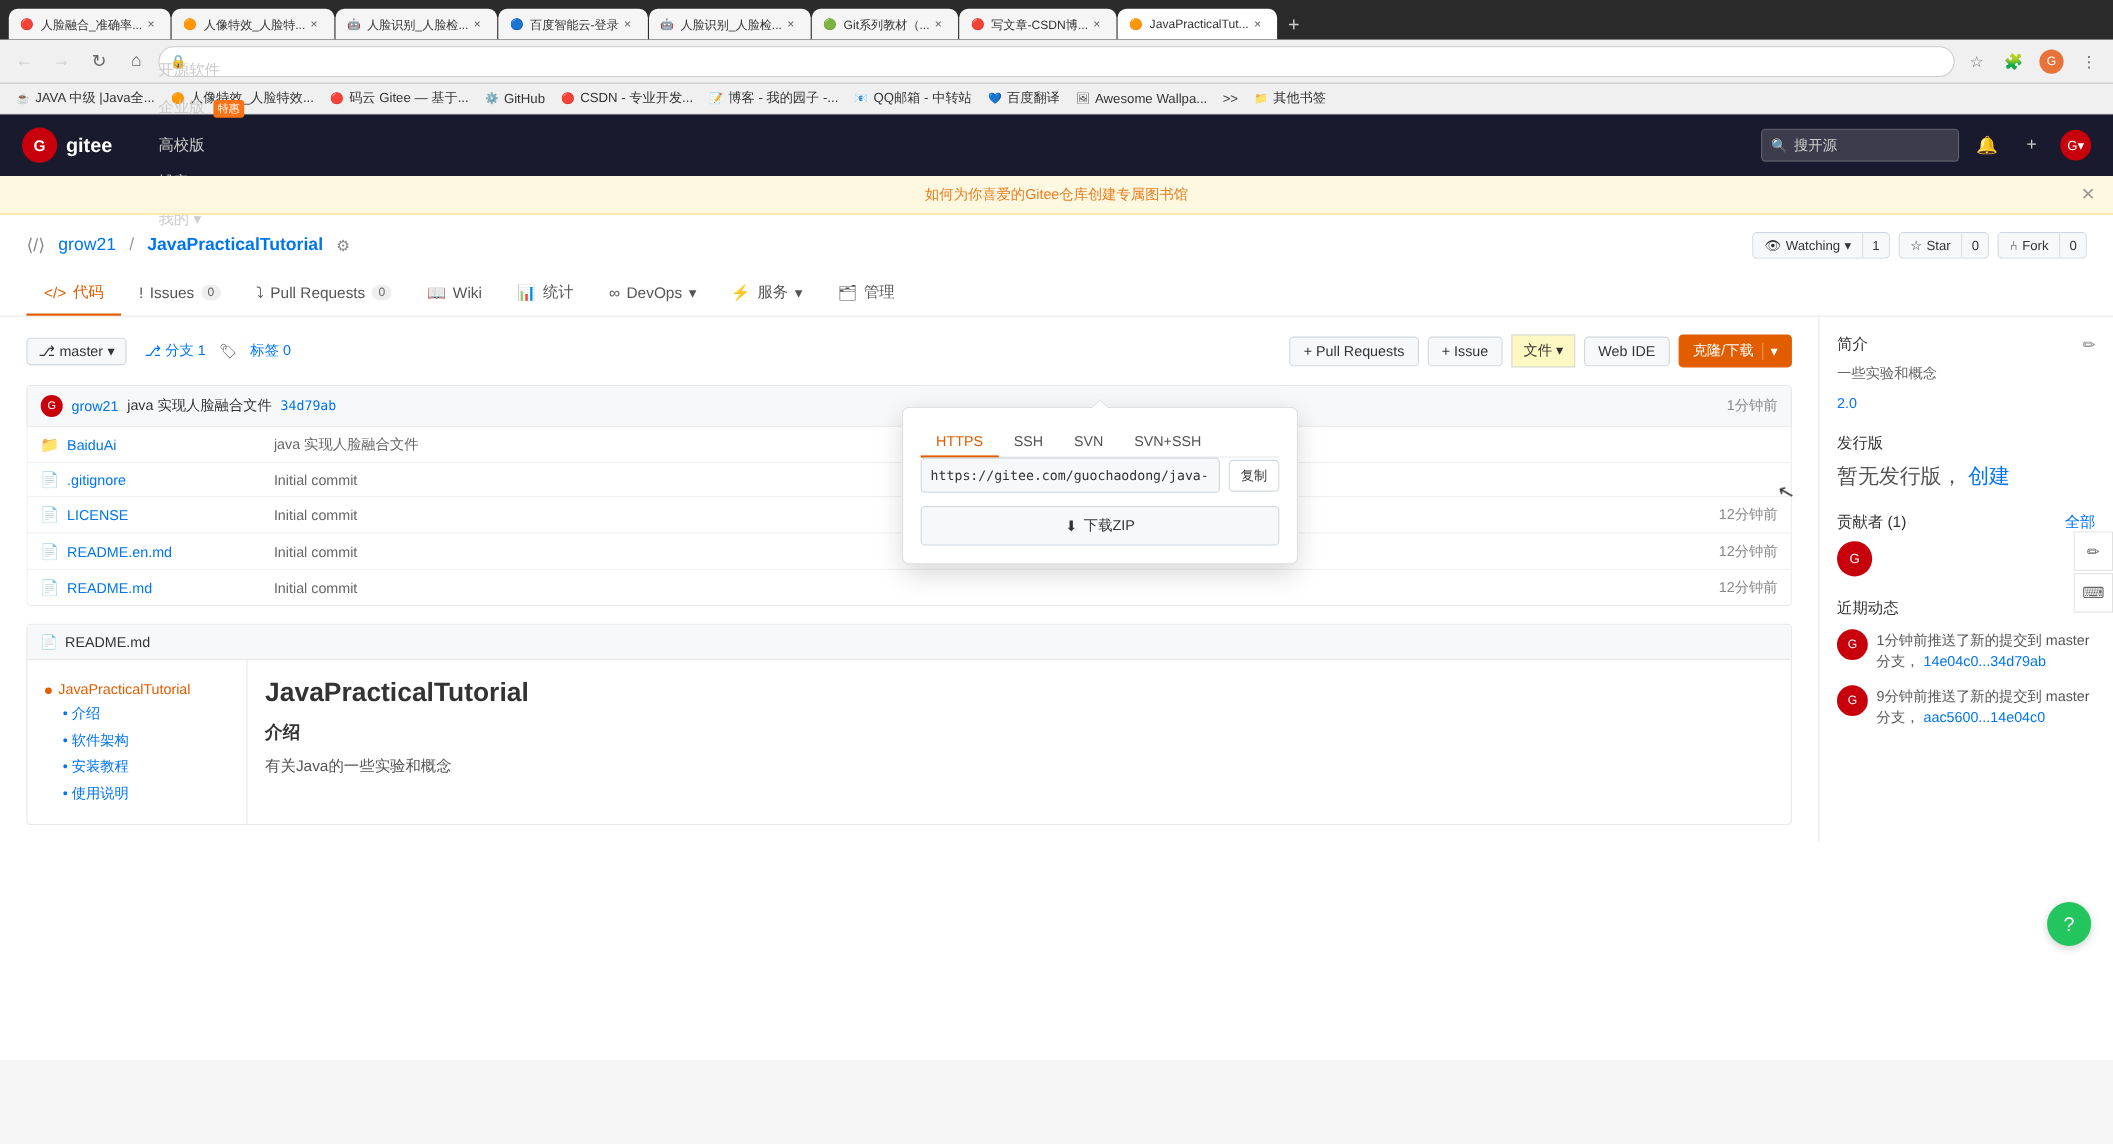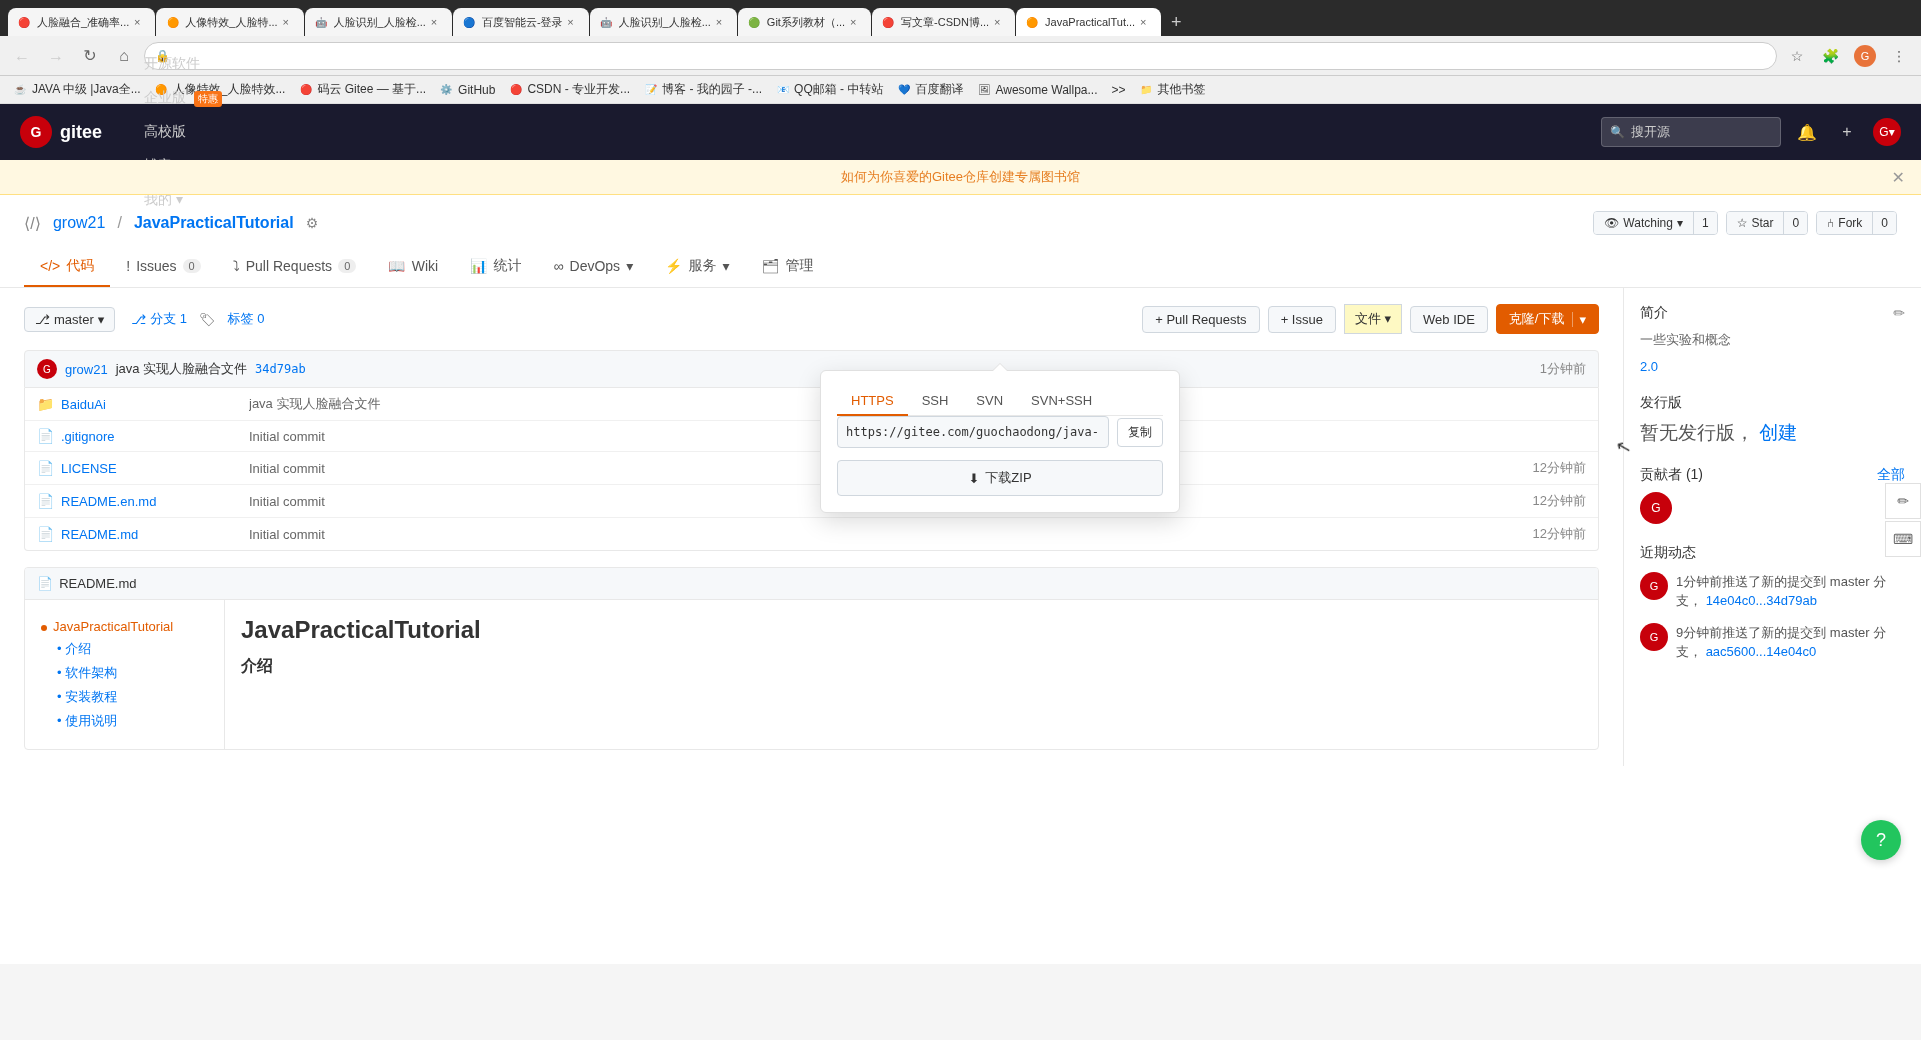--- a/index.html
+++ b/index.html
@@ -62,21 +62,21 @@
 
     
     .repo-nav { display: flex; align-items: center; gap: 0; }
     .repo-nav-tab { padding: 10px 16px; font-size: 14px; color: #555; cursor: pointer; border-bottom: 2px solid transparent; display: flex; align-items: center; gap: 6px; white-space: nowrap; }
     .repo-nav-tab.active { color: #e25c00; border-bottom: 2px solid #e25c00; font-weight: 500; }
     .repo-nav-badge { background: #eee; border-radius: 10px; padding: 1px 6px; font-size: 11px; color: #666; }
 
     
     .main-content { display: flex; padding: 0; background: #fff; }
     .repo-main { flex: 1; padding: 16px 24px; min-width: 0; }
-    .repo-sidebar { width: 298px; padding: 16px; border-left: 1px solid #e8e8e8; flex-shrink: 0; }
+    .repo-sidebar { width: 268px; padding: 16px; border-left: 1px solid #e8e8e8; flex-shrink: 0; }
 
     
     .repo-toolbar { display: flex; align-items: center; gap: 8px; margin-bottom: 16px; flex-wrap: wrap; }
     .branch-selector { background: #f6f8fa; border: 1px solid #d0d7de; border-radius: 4px; padding: 4px 10px; font-size: 13px; cursor: pointer; display: flex; align-items: center; gap: 4px; }
     .toolbar-info { color: #666; font-size: 13px; display: flex; align-items: center; gap: 12px; margin-left: 8px; }
     .toolbar-info-item { display: flex; align-items: center; gap: 4px; cursor: pointer; color: #0075f2; }
     .toolbar-right { margin-left: auto; display: flex; align-items: center; gap: 8px; }
     .btn-secondary { background: #f6f8fa; border: 1px solid #d0d7de; border-radius: 4px; padding: 5px 12px; font-size: 13px; cursor: pointer; color: #333; display: flex; align-items: center; gap: 4px; }
     .btn-file { background: #fef9c3; border: 1px solid #d0d7de; border-radius: 0; padding: 5px 10px; font-size: 13px; cursor: pointer; color: #333; }
     .btn-webide { background: #f6f8fa; border: 1px solid #d0d7de; border-radius: 4px; padding: 5px 12px; font-size: 13px; cursor: pointer; color: #333; }
@@ -464,20 +464,21 @@
             <div class="readme-toc-sub">
               <div class="readme-toc-item">• 介绍</div>
               <div class="readme-toc-item">• 软件架构</div>
               <div class="readme-toc-item">• 安装教程</div>
               <div class="readme-toc-item">• 使用说明</div>
             </div>
           </div>
           <div class="readme-body">
             <h1 class="readme-title">JavaPracticalTutorial</h1>
             <h2 class="readme-subtitle">介绍</h2>
+            <p class="readme-text">有关Java的一些实验和概念</p>
           </div>
         </div>
       </div>
     </div>
 
     <div class="repo-sidebar">
       <div class="sidebar-section">
         <div class="sidebar-title">
           <span>简介</span>
           <span class="sidebar-edit-icon">✏</span>

